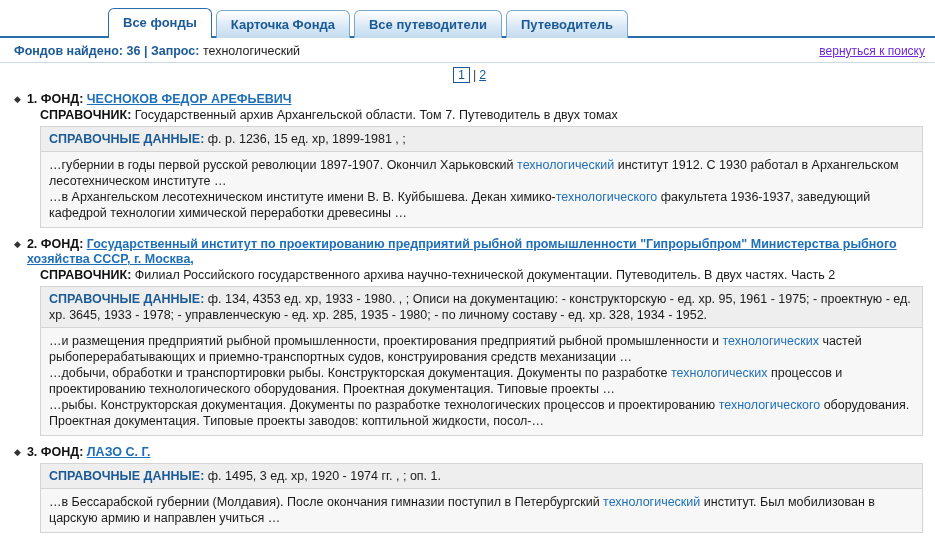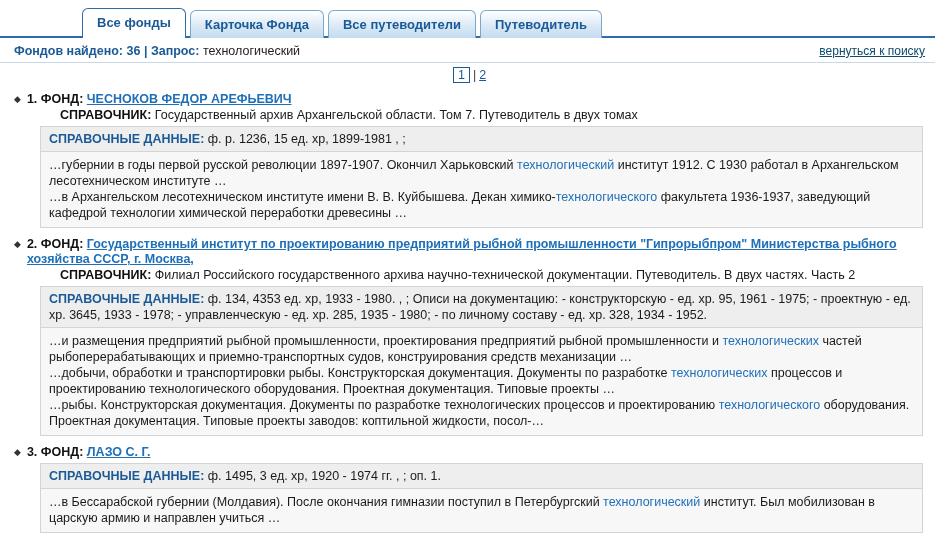--- a/index.html
+++ b/index.html
@@ -17,21 +17,21 @@
     position: relative;
   }
 
   
   .tabbar {
     height: 38px;
     position: relative;
     border-bottom: 2px solid #2c6ca8;
     display: flex;
     align-items: flex-end;
-    padding-left: 82px;
+    padding-left: 108px;
     box-sizing: border-box;
   }
   .tab {
     border: 1px solid #7aa8cc;
     border-bottom: none;
     border-radius: 6px 6px 0 0;
     padding: 6px 14px 5px 14px;
     margin-right: 4px;
     font-size: 13px;
     font-weight: bold;
@@ -53,21 +53,21 @@
   .infobar {
     display: flex;
     align-items: flex-end;
     justify-content: space-between;
     padding: 6px 10px 4px 14px;
     border-bottom: 1px solid #c9d8e4;
     font-size: 12.5px;
   }
   .infobar .left { color: #1b5a96; font-weight: bold; }
   .infobar .left .plain { color: #222; font-weight: normal; }
-  .infobar .right a { color: #0c4a6e; font-size: 12px; }
+  .infobar .right a { color: #6d28d9; font-size: 12px; }
 
   
   .pager {
     text-align: center;
     padding: 5px 0 6px 4px;
     font-size: 12.5px;
     color: #1b5a96;
   }
   .pager .cur {
     border: 1px solid #1b5a96;
@@ -100,21 +100,21 @@
   .fond-label { font-weight: bold; color: #111; }
   .fond-title {
     color: #1e6fb8;
     font-weight: bold;
   }
   .guide {
     margin-left: 28px;
     line-height: 16px;
     font-size: 12.5px;
   }
-  .guide-label { font-weight: bold; color: #111; margin-left: 20px; }
+  .guide-label { font-weight: bold; color: #111; }
   .ref-box {
     margin: 3px 0 0 28px;
     background: #eeeeee;
     border: 1px solid #d4d4d4;
     padding: 4px 8px;
     line-height: 16px;
   }
   .ref-label { color: #1b5a96; font-weight: bold; }
   .snip-box {
     margin: 0 0 0 28px;

